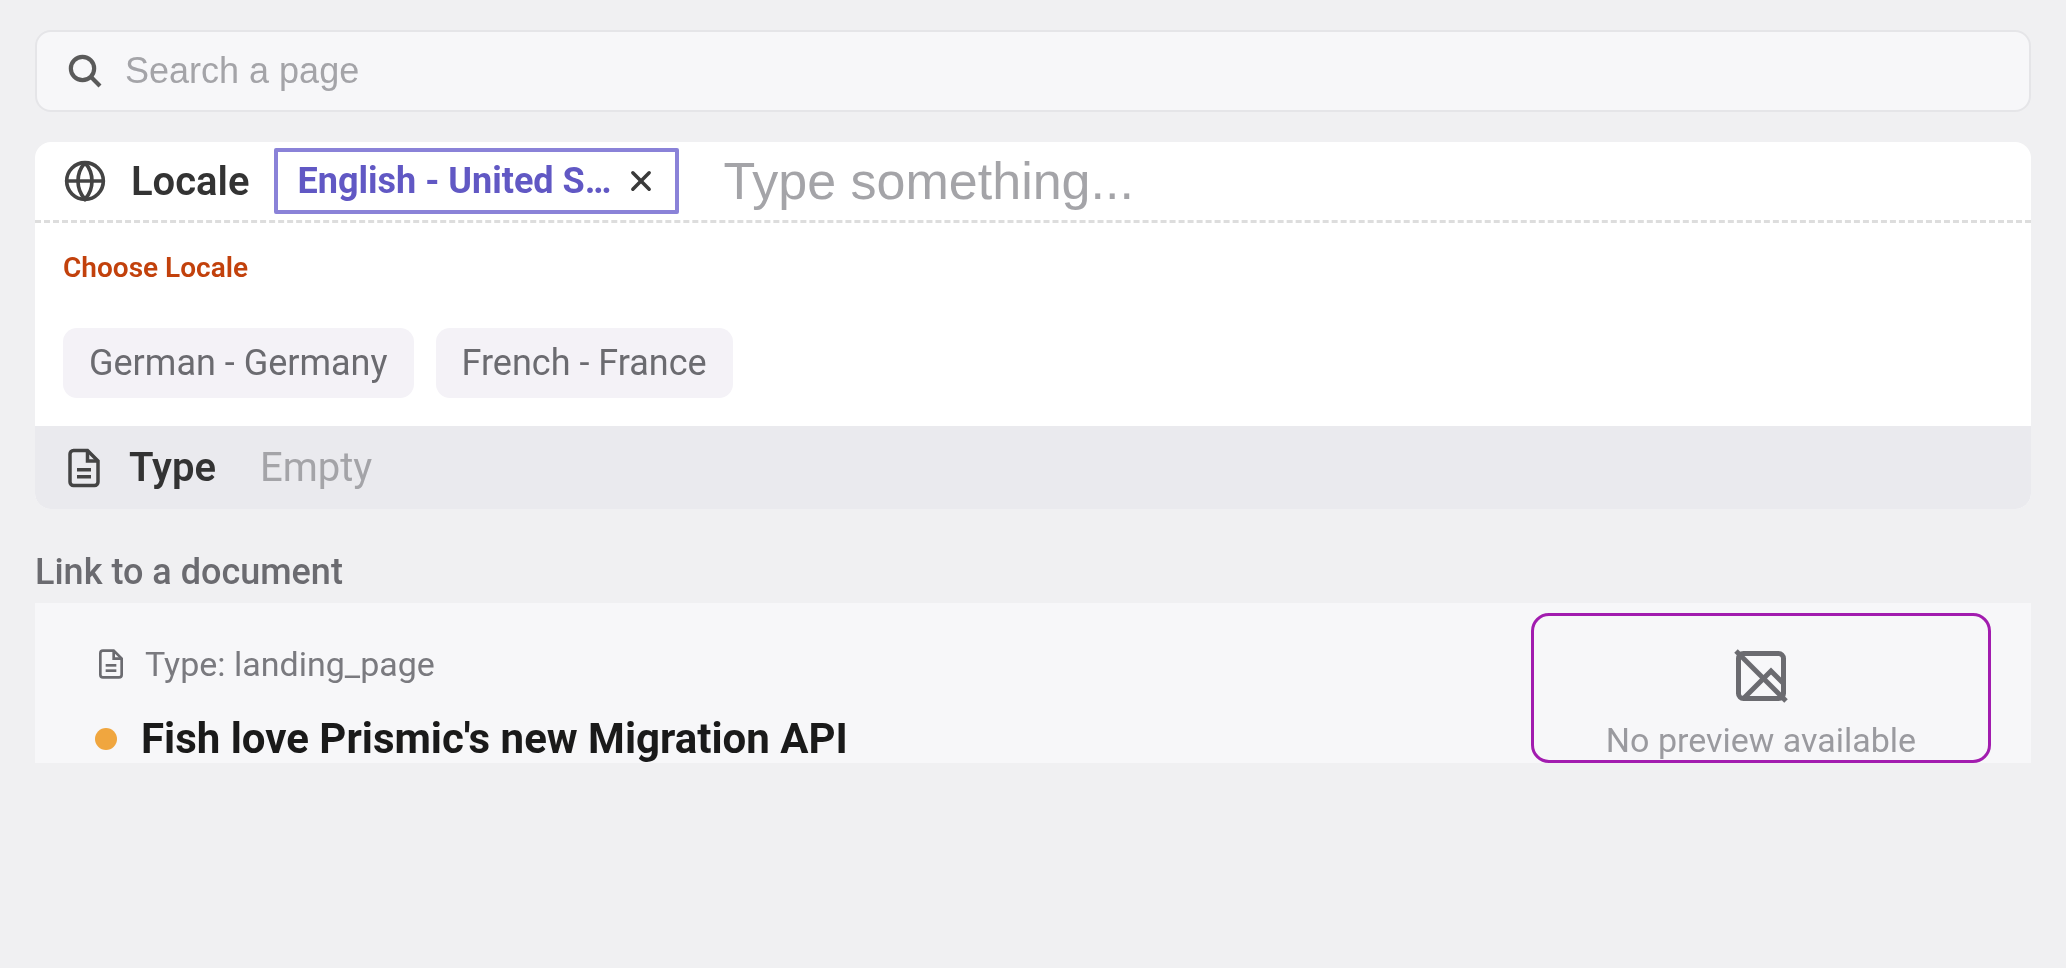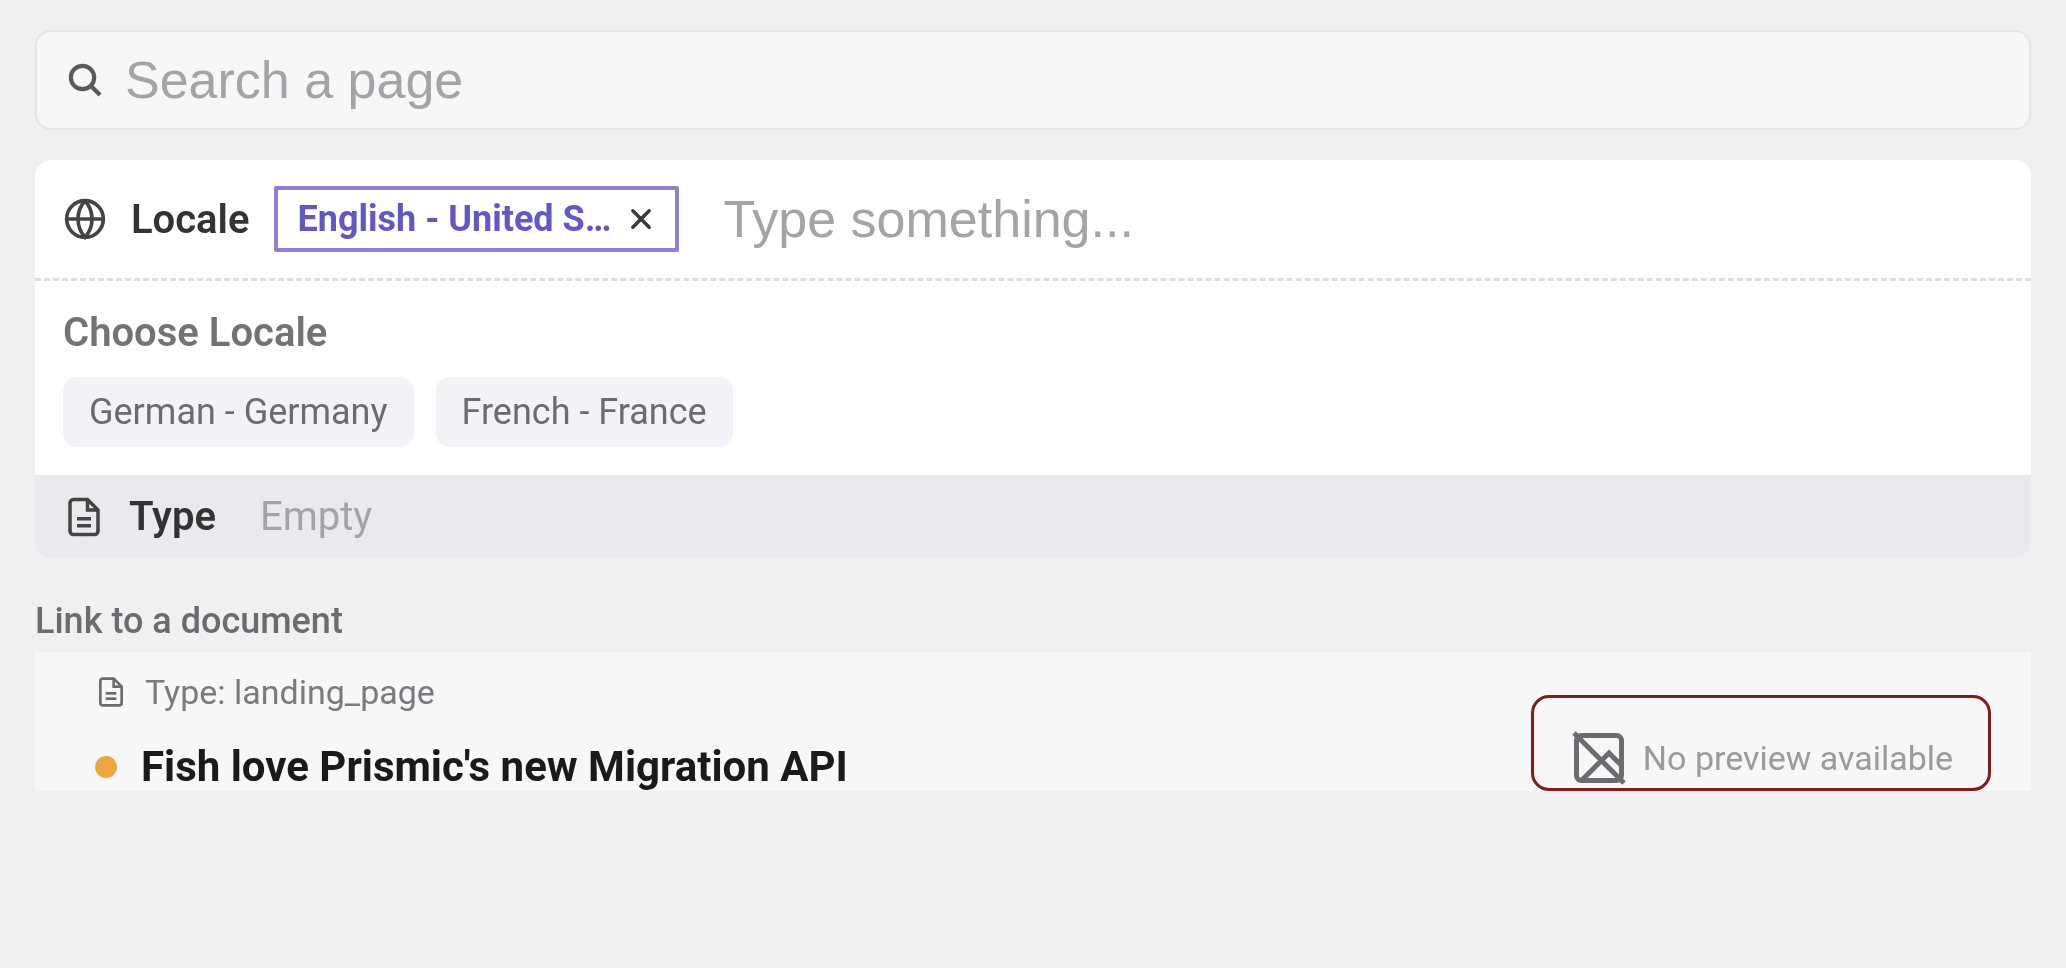--- a/index.html
+++ b/index.html
@@ -28,39 +28,39 @@
       margin-bottom: 30px;
     }
     .search-bar svg {
       color: #5a5a5a;
       margin-right: 20px;
       flex-shrink: 0;
     }
     .search-input {
       border: none;
       background: transparent;
-      font-size: 52px;
+      font-size: 36px;
       color: #5a5a5a;
       outline: none;
       flex: 1;
       caret-color: #333;
     }
     .search-input::placeholder {
       color: #a4a4a8;
     }
     
     .filter-panel {
       background: #fff;
       border-radius: 16px;
       overflow: hidden;
     }
     .locale-row {
       display: flex;
       align-items: center;
-      padding: 26px 28px;
+      padding: 6px 28px;
       gap: 24px;
     }
     .locale-row .globe {
       color: #444;
       flex-shrink: 0;
     }
     .locale-label {
       font-size: 40px;
       font-weight: 600;
       color: #333;
@@ -102,24 +102,24 @@
     }
     .dashed-divider {
       height: 0;
       border-top: 3px dashed #ddd;
       margin: 0;
     }
     .choose-locale {
       padding: 28px;
     }
     .choose-locale-title {
-      font-size: 40px;
+      font-size: 28px;
       font-weight: 600;
-      color: #737373;
-      margin-bottom: 21px;
+      color: #c2410c;
+      margin-bottom: 44px;
     }
     .locale-options {
       display: flex;
       gap: 22px;
     }
     .locale-option {
       background: #f4f2f7;
       border-radius: 14px;
       padding: 14px 26px;
       font-size: 36px;
@@ -192,25 +192,25 @@
       border-radius: 50%;
       background: #f0a63f;
       flex-shrink: 0;
     }
     .doc-title {
       font-size: 42px;
       font-weight: 700;
       color: #1a1a1a;
     }
     .preview-box {
-      border: 3px solid #7f1d1d;
+      border: 3px solid #a21caf;
       border-radius: 18px;
       width: 460px;
       display: flex;
-      flex-direction: row;
+      flex-direction: column;
       align-items: center;
       justify-content: center;
       padding: 30px 20px 0 20px;
       background: #f7f7f9;
       gap: 14px;
     }
     .preview-box svg {
       color: #6b6b70;
     }
     .preview-text {

